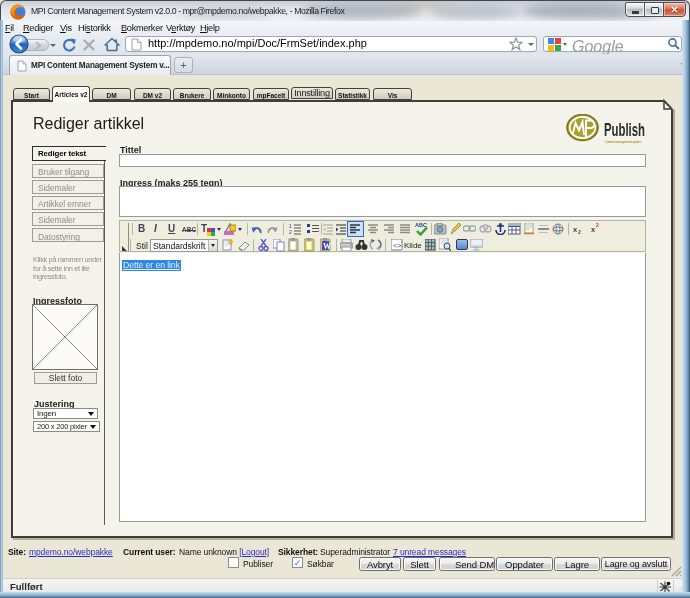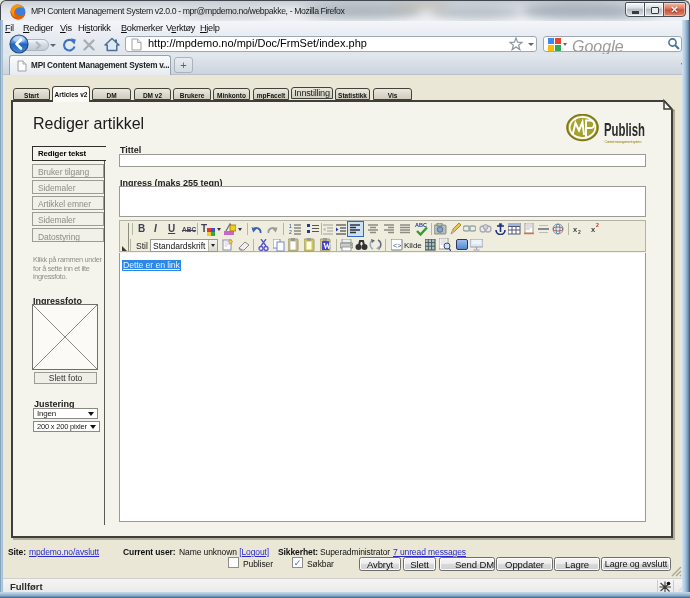--- a/index.html
+++ b/index.html
@@ -488,21 +488,21 @@
         <path d="M2 2 h9 M2 4 h9" stroke="#fff" stroke-width="1"></path>
       </svg>
   </div>
   <div id="fckedit">
       <span id="sel">Dette er en link</span>
     </div>
 </div>
 
 <div class="abs" id="binfo">
   <b style="position:absolute;left:5px;top:7px">Site:</b>
-  <span class="lnk" style="position:absolute;left:26px;top:7px">mpdemo.no/avslutt</span>
+  <span class="lnk" style="position:absolute;left:26px;top:7px">mpdemo.no/webpakke</span>
   <b style="position:absolute;left:120px;top:7px">Current user:</b>
   <span style="position:absolute;left:176px;top:7px">Name unknown <span class="lnk">[Logout]</span></span>
   <b style="position:absolute;left:275px;top:7px">Sikkerhet:</b>
   <span style="position:absolute;left:317px;top:7px">Superadministrator</span>
   <span class="lnk" style="position:absolute;left:390px;top:7px">7 unread messages</span>
   <svg style="position:absolute;left:668px;top:26px" width="12" height="11">
       <path d="M10 1 L1 10 M10 5 L5 10 M10 9 L9 10" stroke="#a9a494" stroke-width="1.3"></path>
     </svg>
 
   <div class="cb" style="left:225px;"></div>

